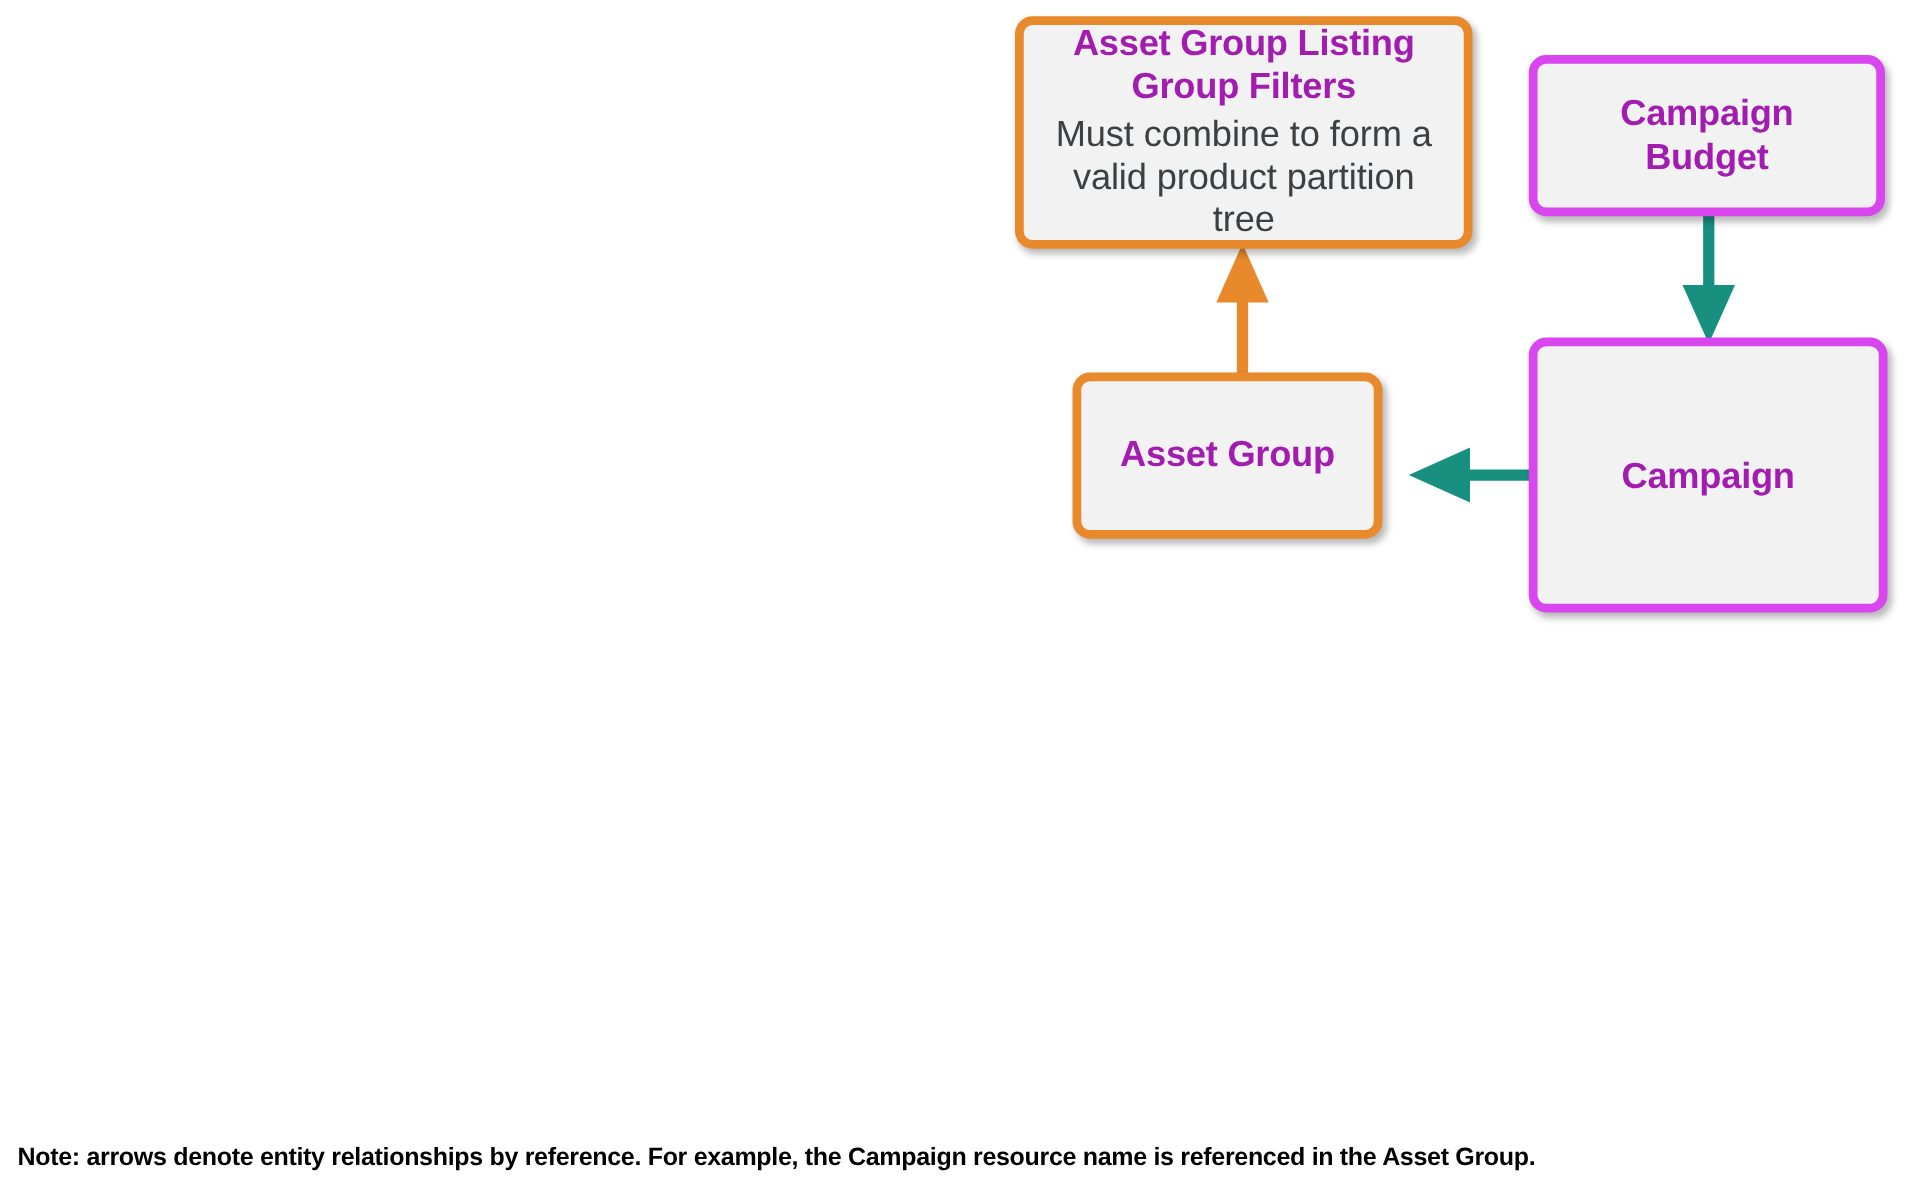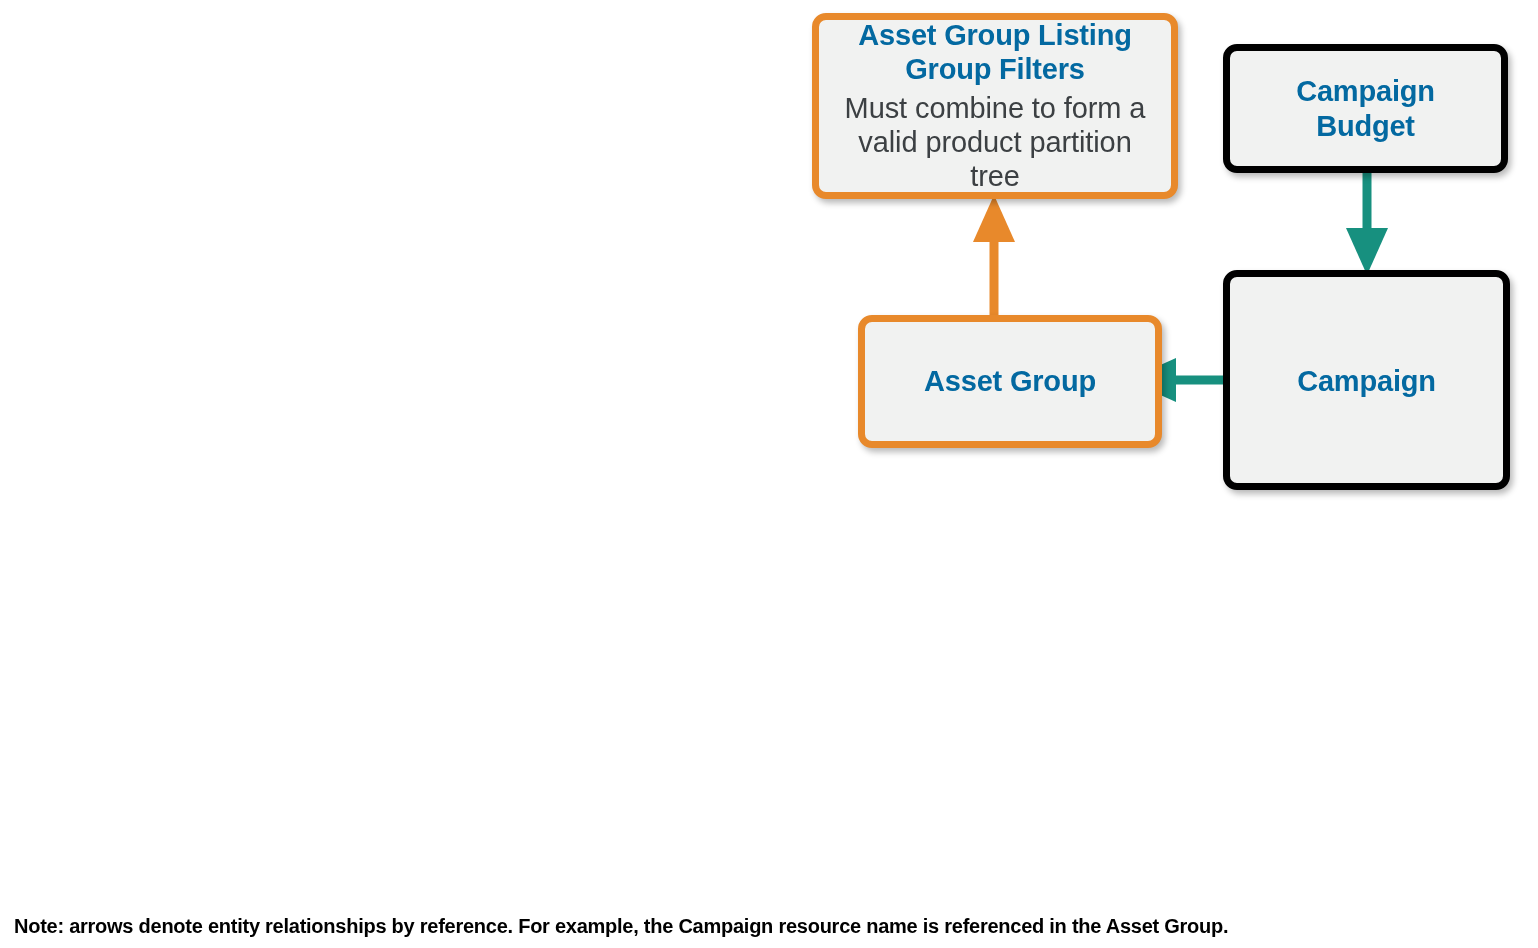--- a/index.html
+++ b/index.html
@@ -27,40 +27,40 @@
     border-radius: 14px;
     display: flex;
     flex-direction: column;
     align-items: center;
     justify-content: center;
     text-align: center;
     box-shadow: 3px 4px 6px rgba(0,0,0,0.28);
     z-index: 3;
   }
   .node.orange { border: 7px solid #E8892B; }
-  .node.teal   { border: 7px solid #000000; }
+  .node.teal   { border: 7px solid #d946ef; }
 
   .node-title {
     font-weight: bold;
     font-size: 29px;
     line-height: 1.18;
-    color: #0369a1;
+    color: #a21caf;
     letter-spacing: -0.2px;
   }
   .node-sub {
     font-size: 29px;
     line-height: 1.17;
     color: #3C4043;
     margin-top: 6px;
     letter-spacing: -0.1px;
   }
 
   #node-filters     { left: 812px;  top: 13px;  width: 366px; height: 186px; }
   #node-budget      { left: 1223px; top: 44px;  width: 285px; height: 129px; }
-  #node-assetgroup  { left: 858px;  top: 315px; width: 304px; height: 133px; }
+  #node-assetgroup  { left: 858px;  top: 298px; width: 248px; height: 133px; }
   #node-campaign    { left: 1223px; top: 270px; width: 287px; height: 220px; }
   #node-campaign .node-title { margin-top: 2px; }
 
   
   .connector {
     position: absolute;
     z-index: 1;
   }
   .connector svg { display: block; overflow: visible; }
 

